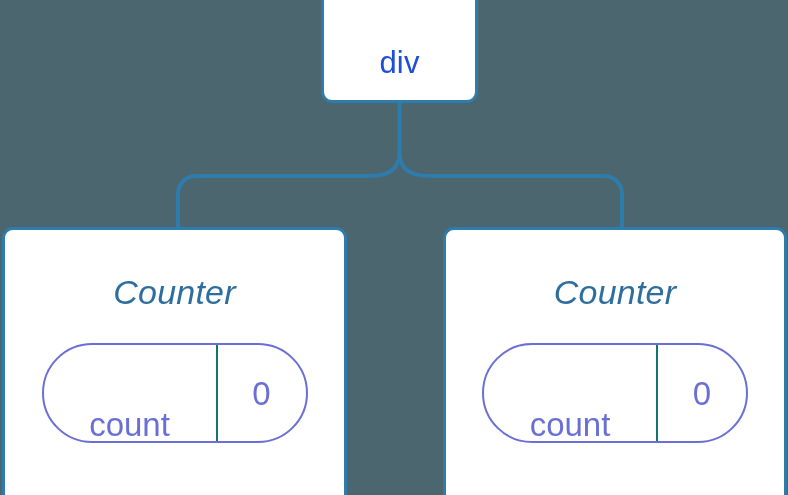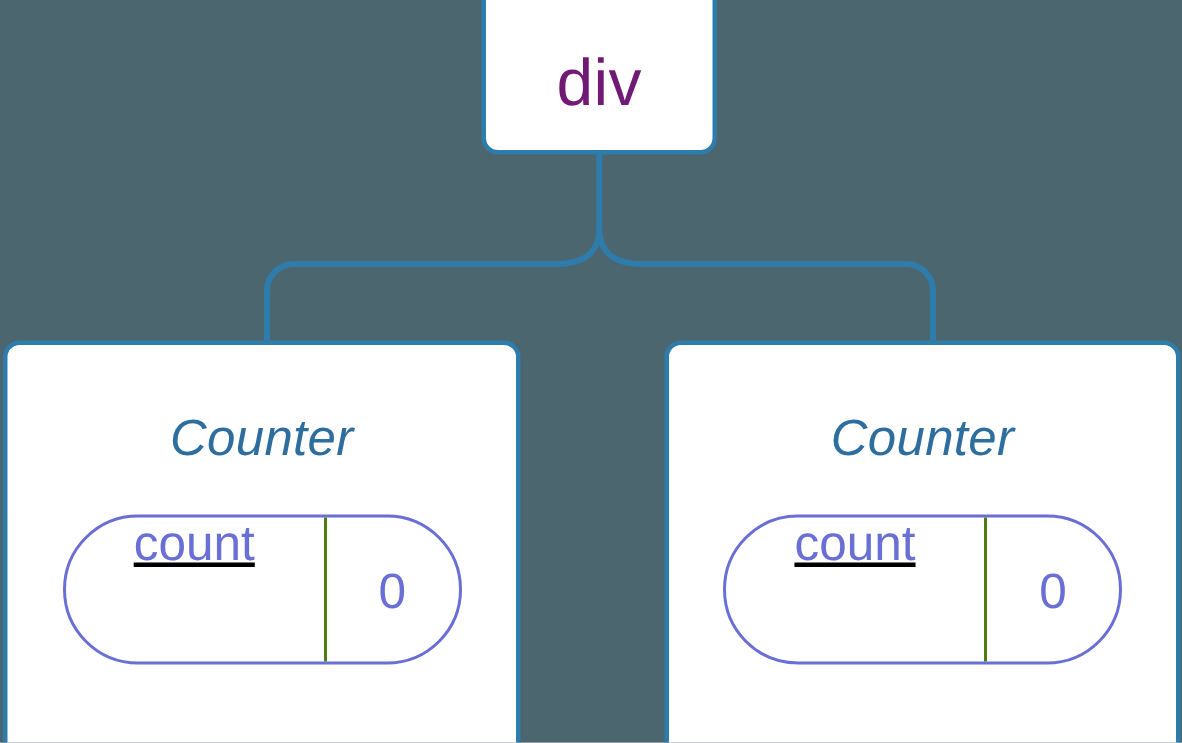--- a/index.html
+++ b/index.html
@@ -44,22 +44,22 @@
     left: 321px;
     top: -16px;
     width: 157px;
     height: 119px;
     display: flex;
     align-items: flex-end;
     justify-content: center;
     padding-bottom: 22px;
   }
   .root-label {
-    font-size: 44px;
-    color: #701a75;
+    font-size: 31px;
+    color: #1d4ed8;
     letter-spacing: 0.2px;
     line-height: 1;
     margin-top: 42px;
   }
 
   
   .child-node {
     top: 227px;
     height: 286px;
     display: flex;
@@ -88,25 +88,24 @@
     border: 2px solid #6a6fd6;
     border-radius: 50px;
     box-sizing: border-box;
     display: flex;
     align-items: stretch;
     background: #ffffff;
   }
   .pill-key {
     flex: 0 0 174px;
     display: flex;
-    align-items: flex-start;
+    align-items: flex-end;
     justify-content: center;
-    border-right: 2px solid #4d7c0f;
+    border-right: 2px solid #0f766e;
     box-sizing: border-box;
-    text-decoration: underline;
   }
   .pill-value {
     flex: 1 1 auto;
     display: flex;
     align-items: center;
     justify-content: center;
   }
   .pill-key-text {
     font-size: 33px;
     color: #6a6fd6;

